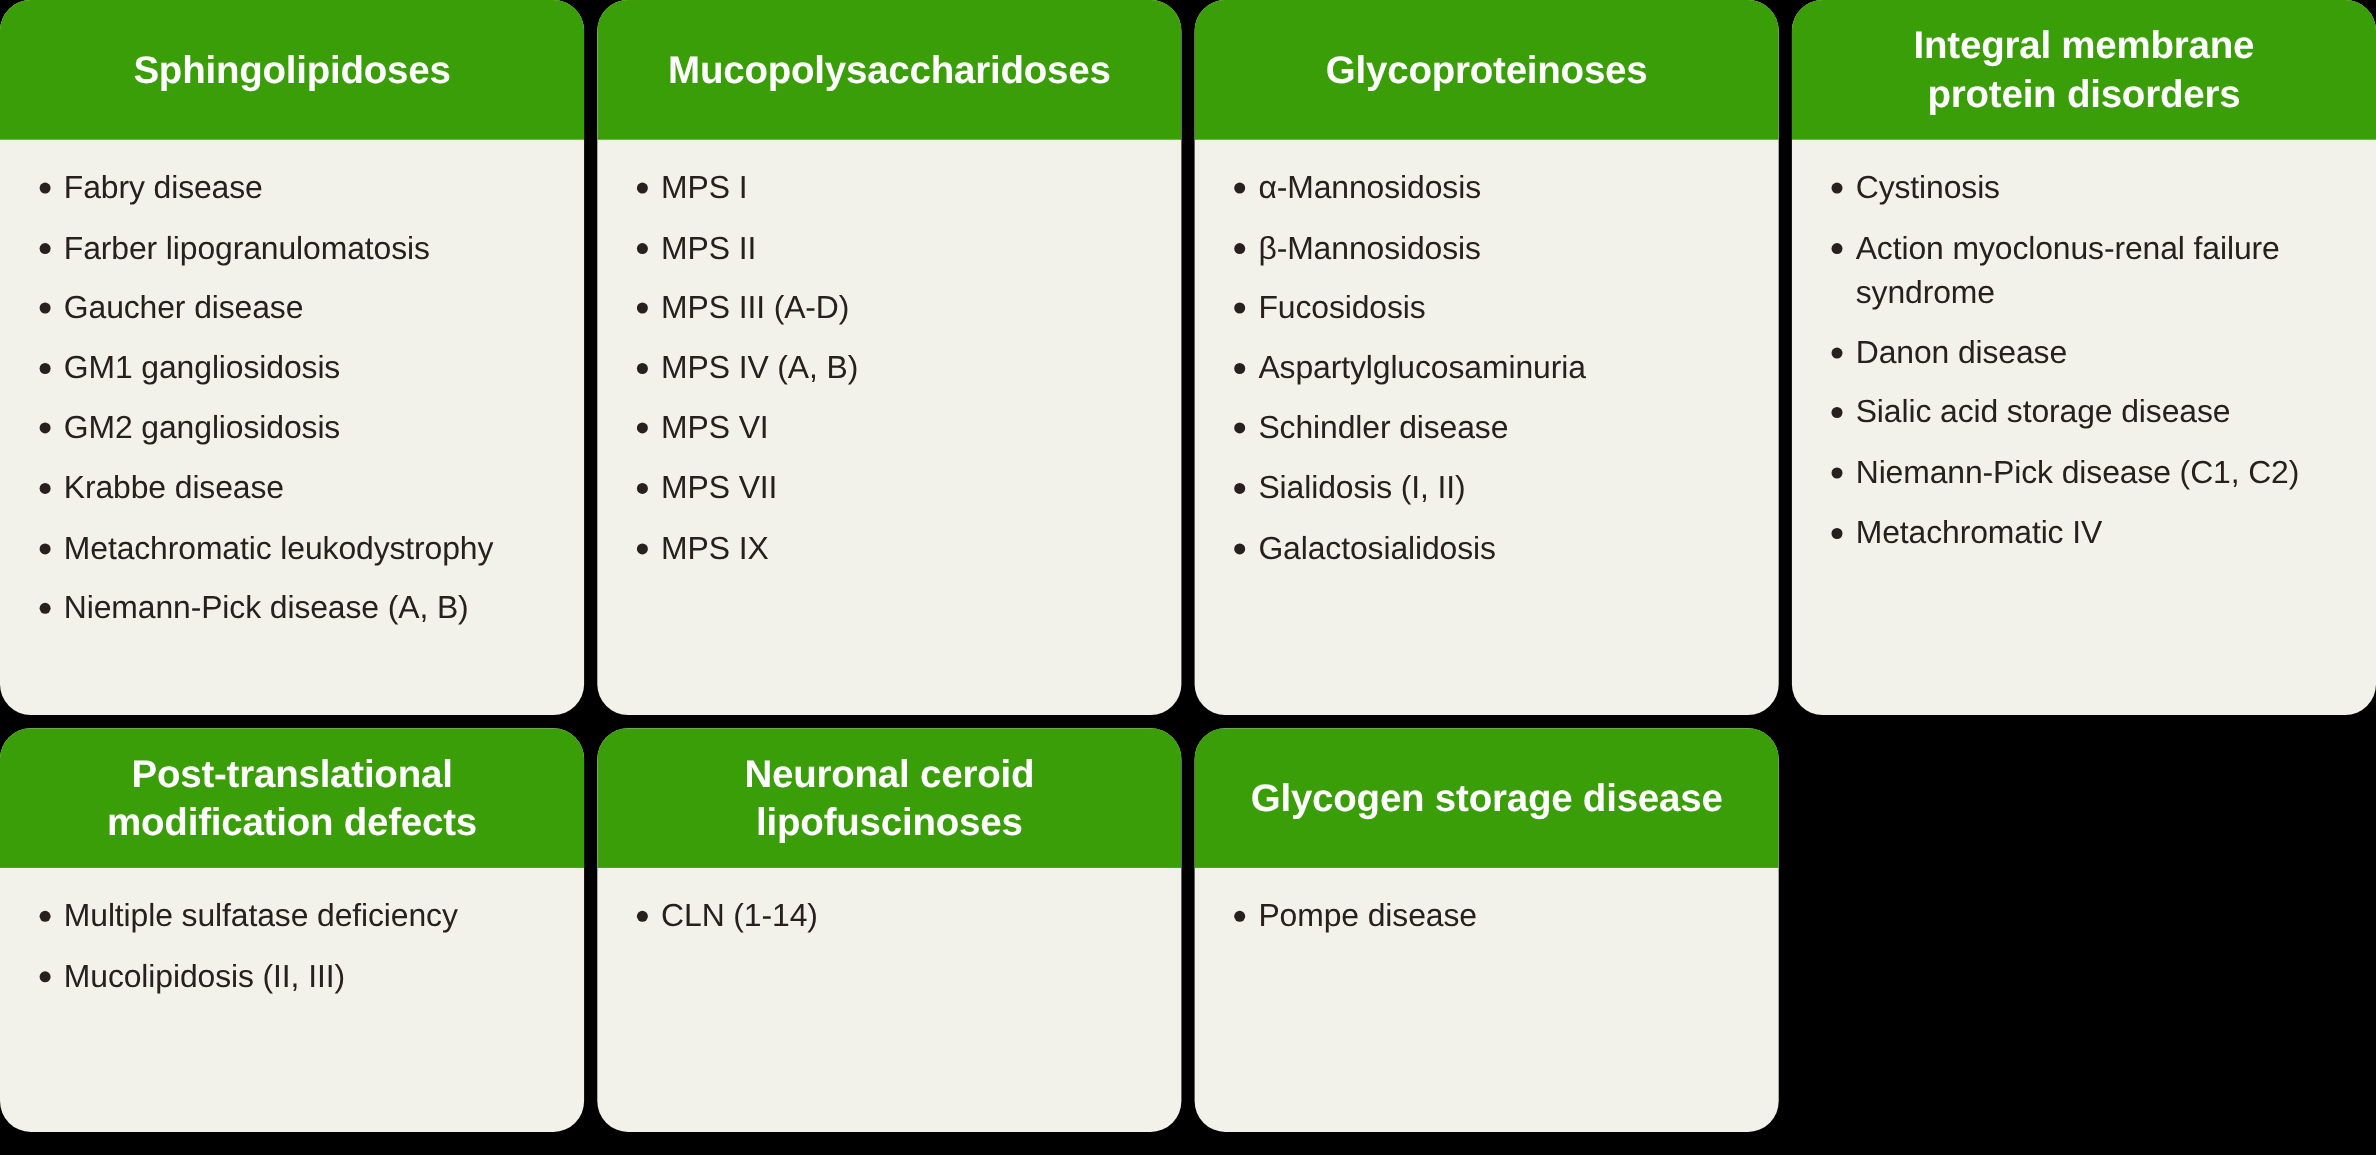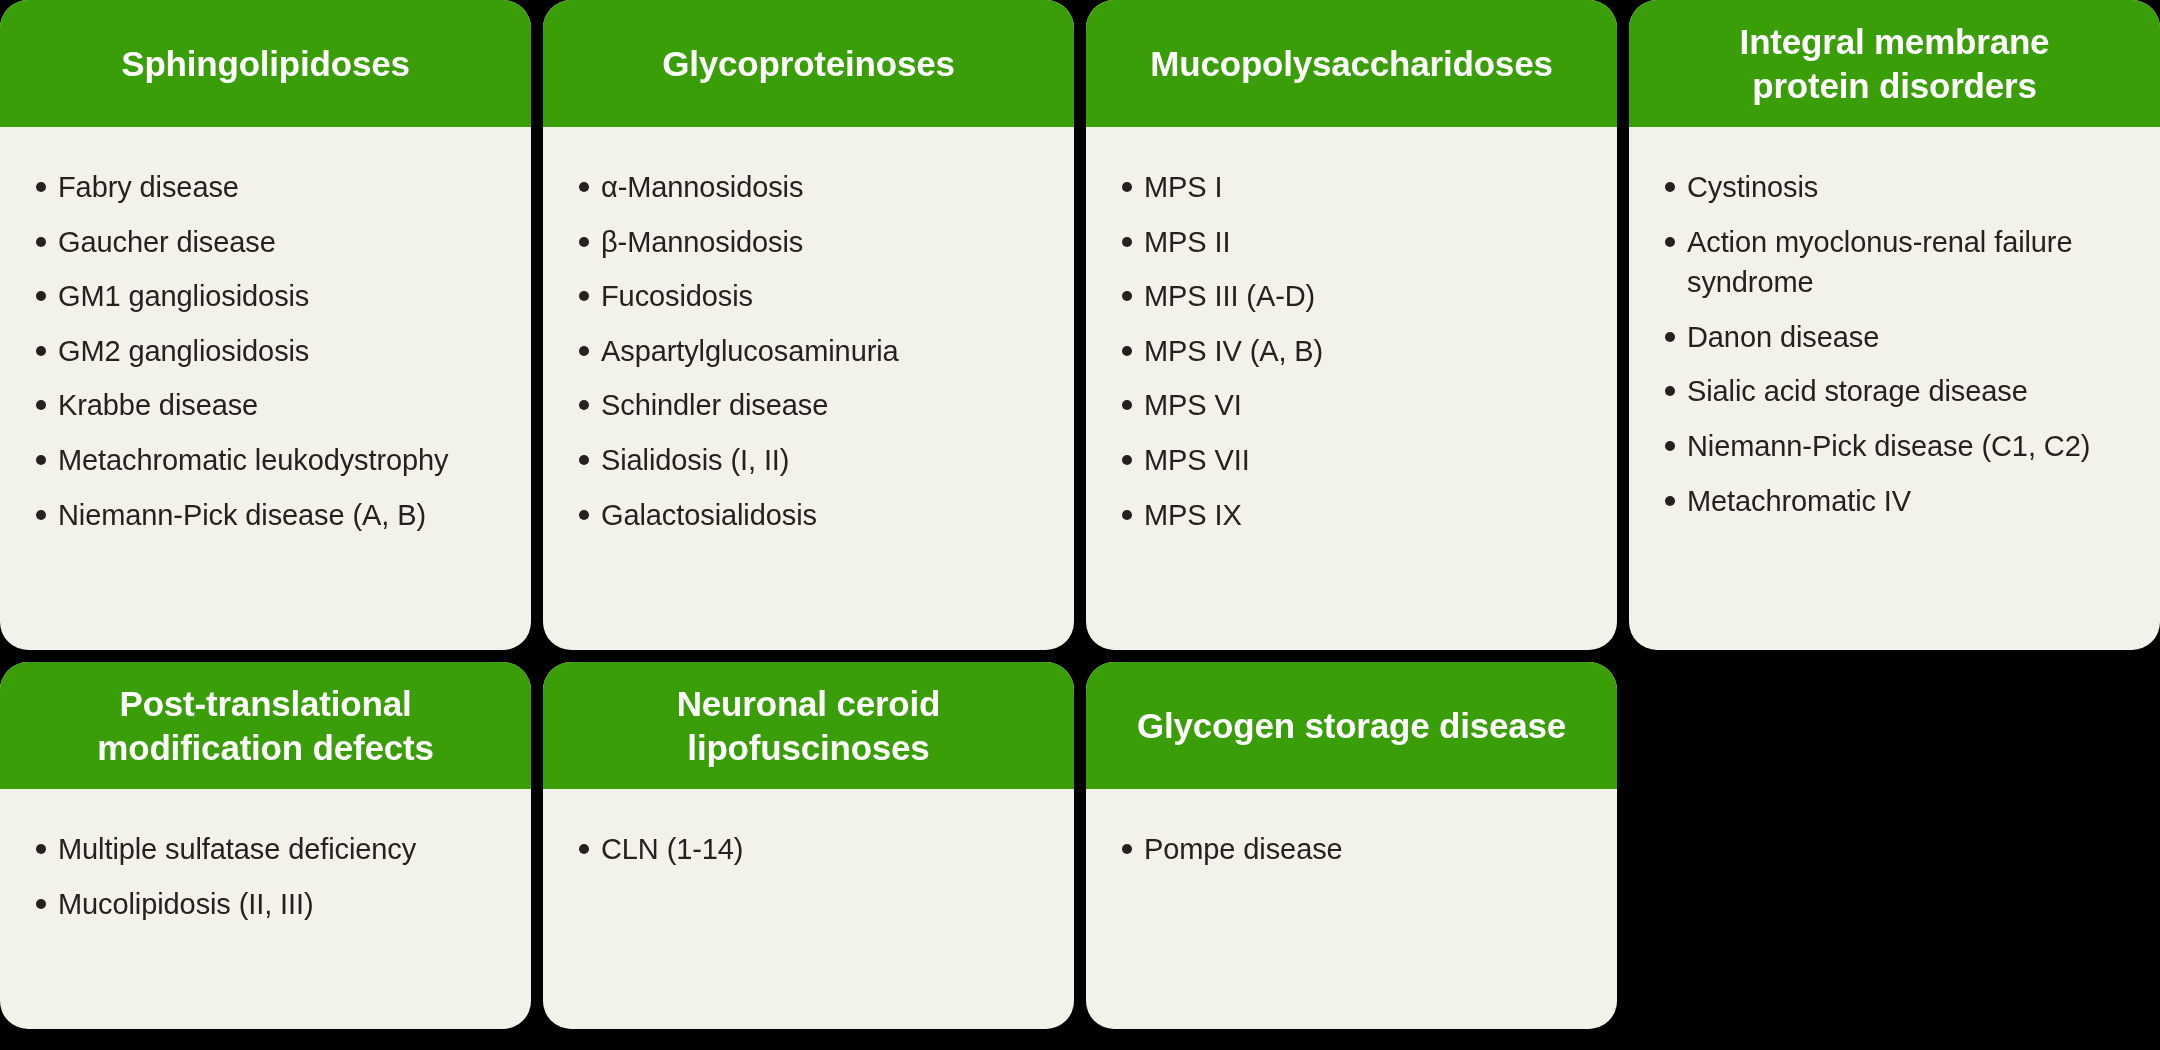--- a/index.html
+++ b/index.html
@@ -46,21 +46,21 @@
     font-size: 35px;
     line-height: 1.25;
     font-weight: 700;
     letter-spacing: -0.2px;
     text-align: center;
     white-space: pre-line;
   }
   .card-list {
     list-style: none;
     margin: 0;
-    padding: 40px 20px 30px 36px;
+    padding: 24px 20px 30px 36px;
   }
   .card-list li {
     position: relative;
     padding-left: 22px;
     margin-bottom: 14px;
     font-size: 29px;
     line-height: 1.4;
     font-weight: 500;
     letter-spacing: -0.1px;
     color: #27201e;
@@ -83,56 +83,57 @@
 <body>
 
 <main class="grid">
 
   <section class="card">
     <header class="card-header">
       <h2 class="card-title">Sphingolipidoses</h2>
     </header>
     <ul class="card-list">
         <li><span>Fabry disease</span></li>
+        <li><span>Farber lipogranulomatosis</span></li>
         <li><span>Gaucher disease</span></li>
         <li><span>GM1 gangliosidosis</span></li>
         <li><span>GM2 gangliosidosis</span></li>
         <li><span>Krabbe disease</span></li>
         <li><span>Metachromatic leukodystrophy</span></li>
         <li><span>Niemann-Pick disease (A, B)</span></li>
+      </ul>
+  </section>
+
+  <section class="card">
+    <header class="card-header">
+      <h2 class="card-title">Mucopolysaccharidoses</h2>
+    </header>
+    <ul class="card-list">
+        <li><span>MPS I</span></li>
+        <li><span>MPS II</span></li>
+        <li><span>MPS III (A-D)</span></li>
+        <li><span>MPS IV (A, B)</span></li>
+        <li><span>MPS VI</span></li>
+        <li><span>MPS VII</span></li>
+        <li><span>MPS IX</span></li>
       </ul>
   </section>
 
   <section class="card">
     <header class="card-header">
       <h2 class="card-title">Glycoproteinoses</h2>
     </header>
     <ul class="card-list">
         <li><span>α-Mannosidosis</span></li>
         <li><span>β-Mannosidosis</span></li>
         <li><span>Fucosidosis</span></li>
         <li><span>Aspartylglucosaminuria</span></li>
         <li><span>Schindler disease</span></li>
         <li><span>Sialidosis (I, II)</span></li>
         <li><span>Galactosialidosis</span></li>
-      </ul>
-  </section>
-
-  <section class="card">
-    <header class="card-header">
-      <h2 class="card-title">Mucopolysaccharidoses</h2>
-    </header>
-    <ul class="card-list">
-        <li><span>MPS I</span></li>
-        <li><span>MPS II</span></li>
-        <li><span>MPS III (A-D)</span></li>
-        <li><span>MPS IV (A, B)</span></li>
-        <li><span>MPS VI</span></li>
-        <li><span>MPS VII</span></li>
-        <li><span>MPS IX</span></li>
       </ul>
   </section>
 
   <section class="card">
     <header class="card-header">
       <h2 class="card-title">Integral membrane
 protein disorders</h2>
     </header>
     <ul class="card-list">
         <li><span>Cystinosis</span></li>

